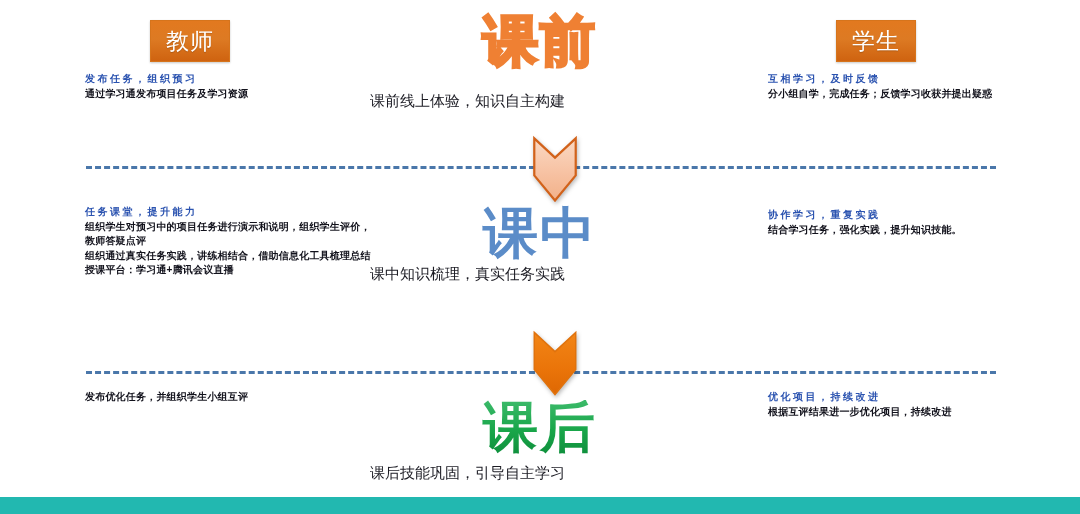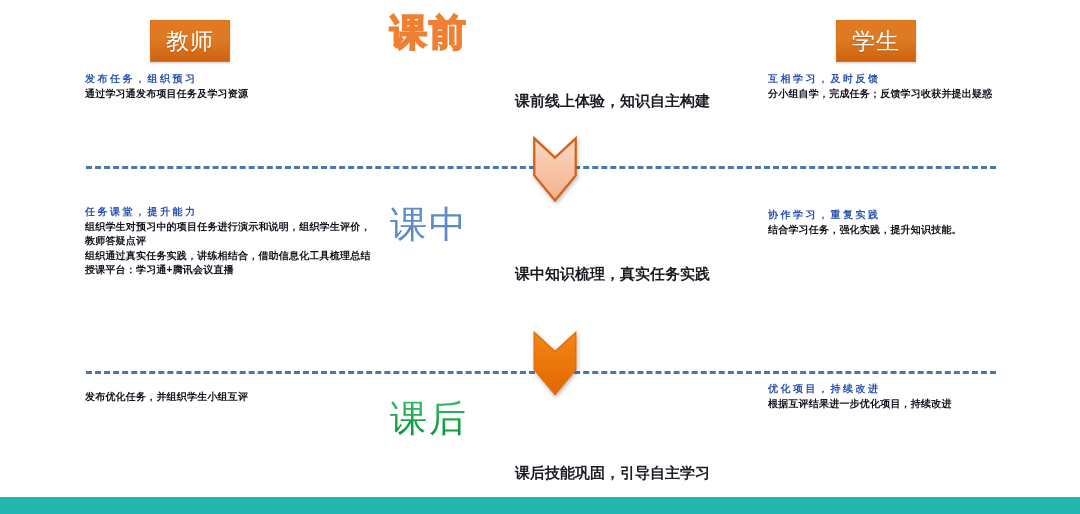--- a/index.html
+++ b/index.html
@@ -44,22 +44,23 @@
     left: 836px;
     top: 20px;
     width: 78px;
     height: 40px;
   }
 
   
   .stage-title {
     position: absolute;
     width: 300px;
-    font-size: 37px;
-    font-weight: normal;
+    text-align: center;
+    font-size: 55px;
+    font-weight: bold;
     letter-spacing: 2px;
     line-height: 1;
   }
   .stage-title.hollow {
     color: transparent;
     -webkit-text-stroke: 3px #ef8033;
     text-shadow: none;
   }
   .stage-title.solid-blue {
     color: #5b8cc8;
@@ -70,23 +71,23 @@
     background-clip: text;
     color: transparent;
   }
   #title-before { left: 390px; top: 14px; }
   #title-middle { left: 390px; top: 206px; }
   #title-after  { left: 390px; top: 400px; }
 
   .stage-sub {
     position: absolute;
     width: 340px;
-    text-align: right;
+    text-align: left;
     font-size: 15px;
-    font-weight: bold;
+    font-weight: normal;
     color: #1b1b23;
     font-family: "Liberation Serif", "DejaVu Serif", serif;
     letter-spacing: 0px;
   }
   #sub-before { left: 370px; top: 92px; }
   #sub-middle { left: 370px; top: 265px; }
   #sub-after  { left: 370px; top: 464px; }
 
   
   .text-block {
@@ -107,21 +108,21 @@
     letter-spacing: 0.2px;
   }
   .col-left  { left: 85px;  width: 290px; }
   .col-right { left: 768px; width: 268px; }
 
   #block-pre-teacher  { top: 72px; }
   #block-pre-student  { top: 72px; }
   #block-mid-teacher  { top: 205px; }
   #block-mid-student  { top: 208px; }
   #block-post-teacher { top: 390px; }
-  #block-post-student { top: 382px; }
+  #block-post-student { top: 390px; }
 
   
   .divider {
     position: absolute;
     left: 86px;
     width: 910px;
     height: 0;
     border-top: 3px dashed #4a77aa;
   }
   #divider-1 { top: 166px; }

